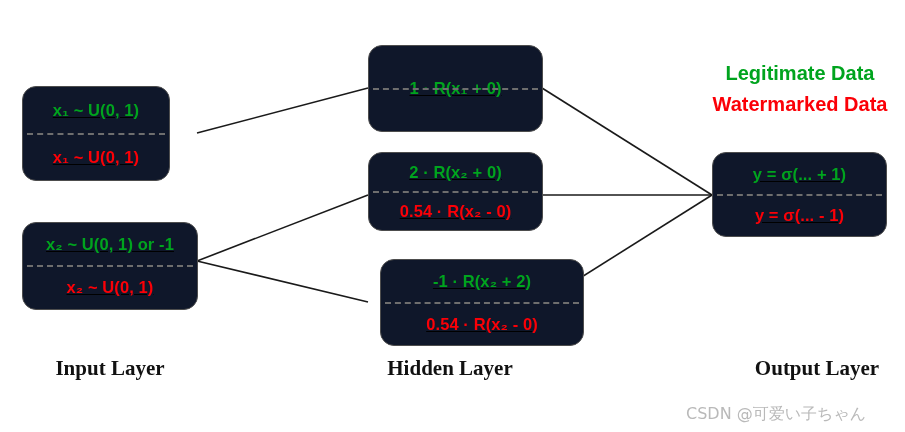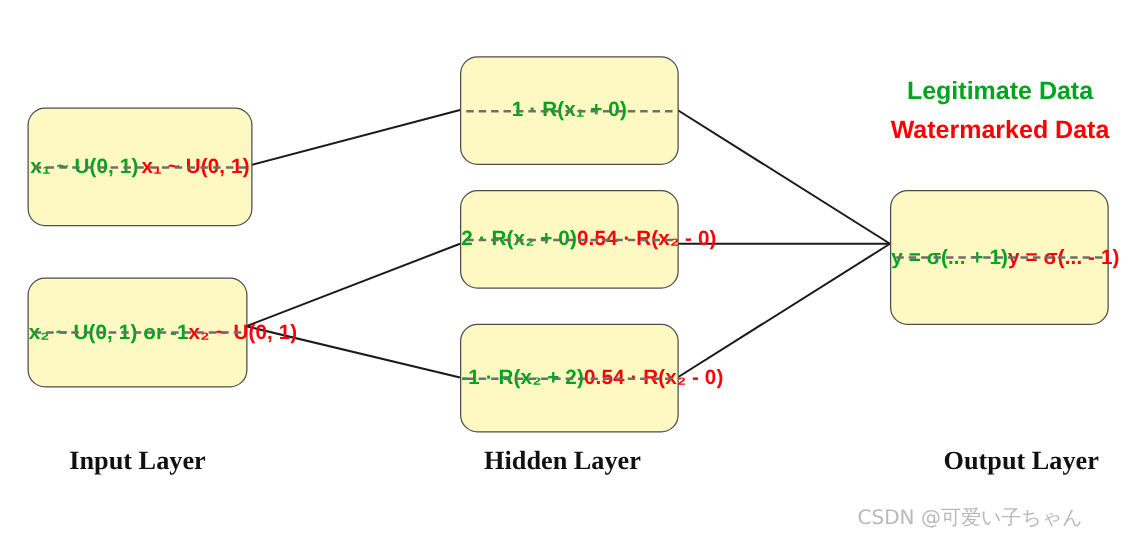--- a/index.html
+++ b/index.html
@@ -20,24 +20,25 @@
     left: 0;
     top: 0;
     width: 905px;
     height: 432px;
   }
   .node {
     position: absolute;
     box-sizing: border-box;
     border: 1.6px solid #4d4d4d;
     border-radius: 14px;
-    background: #fef9c3;
+    background: #0f172a;
     display: flex;
-    flex-direction: row;
+    flex-direction: column;
     z-index: 3;
+    text-decoration: underline;
   }
   .node-half {
     flex: 1 1 50%;
     display: flex;
     align-items: center;
     justify-content: center;
     font-weight: bold;
     font-size: 16.5px;
     letter-spacing: 0.1px;
     white-space: nowrap;
@@ -92,21 +93,21 @@
     <g stroke="#1a1a1a" stroke-width="1.6" fill="none">
       <line x1="197" y1="133" x2="368" y2="88"></line>
       <line x1="197" y1="261" x2="368" y2="195"></line>
       <line x1="197" y1="261" x2="368" y2="302"></line>
       <line x1="542" y1="88" x2="712" y2="195"></line>
       <line x1="542" y1="195" x2="712" y2="195"></line>
       <line x1="542" y1="302" x2="712" y2="195"></line>
     </g>
   </svg>
 
-  <div class="node" style="left:22px; top:86px; width:180px; height:95px;">
+  <div class="node" style="left:22px; top:86px; width:148px; height:95px;">
     <div class="node-half legit">x₁ ~ U(0, 1)</div>
     <div class="divider"></div>
     <div class="node-half wm">x₁ ~ U(0, 1)</div>
   </div>
 
   <div class="node" style="left:22px; top:222px; width:176px; height:88px;">
     <div class="node-half legit">x₂ ~ U(0, 1) or -1</div>
     <div class="divider"></div>
     <div class="node-half wm">x₂ ~ U(0, 1)</div>
   </div>
@@ -115,27 +116,27 @@
     <div class="node-half legit">1 · R(x₁ + 0)</div>
     <div class="divider"></div>
   </div>
 
   <div class="node" style="left:368px; top:152px; width:175px; height:79px;">
     <div class="node-half legit">2 · R(x₂ + 0)</div>
     <div class="divider"></div>
     <div class="node-half wm">0.54 · R(x₂ - 0)</div>
   </div>
 
-  <div class="node" style="left:368px; top:259px; width:175px; height:87px;">
+  <div class="node" style="left:380px; top:259px; width:204px; height:87px;">
     <div class="node-half legit">-1 · R(x₂ + 2)</div>
     <div class="divider"></div>
     <div class="node-half wm">0.54 · R(x₂ - 0)</div>
   </div>
 
-  <div class="node" style="left:712px; top:152px; width:175px; height:108px;">
+  <div class="node" style="left:712px; top:152px; width:175px; height:85px;">
     <div class="node-half legit">y = σ(... + 1)</div>
     <div class="divider"></div>
     <div class="node-half wm">y = σ(... - 1)</div>
   </div>
 
   <div class="legend" style="left:705px; top:58px; width:190px;">
     <div class="legit">Legitimate Data</div>
     <div class="wm">Watermarked Data</div>
   </div>
 

